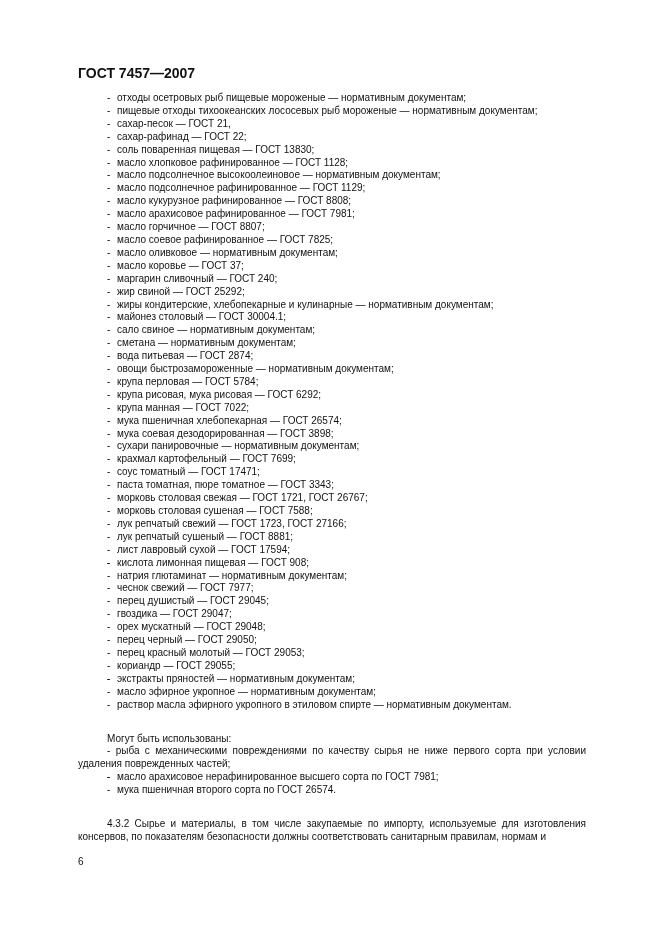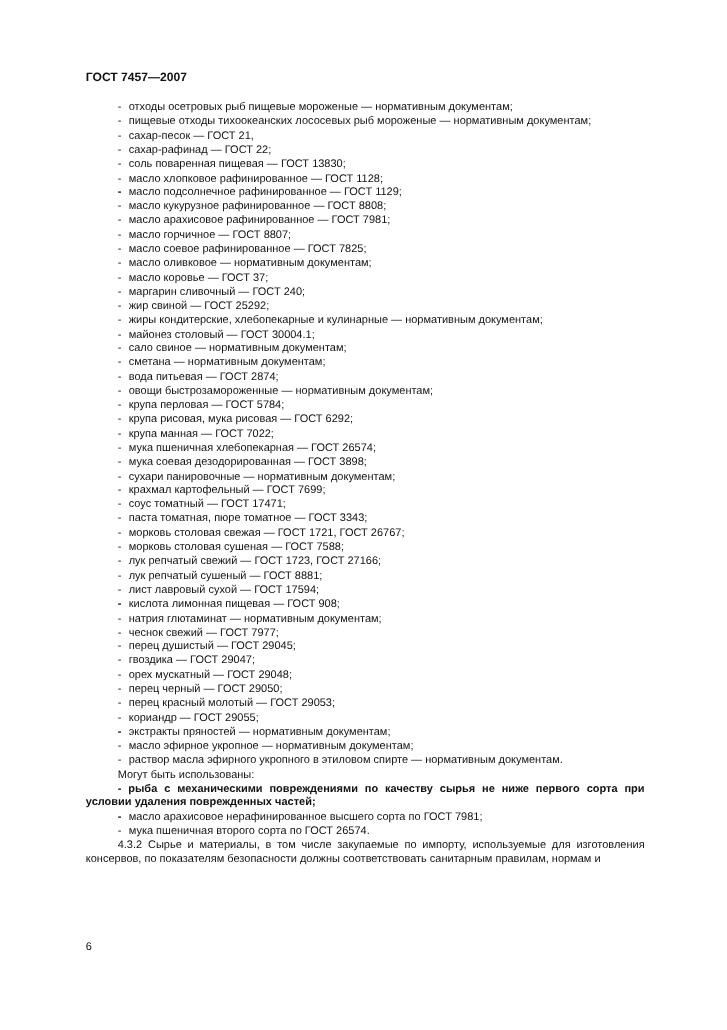--- a/index.html
+++ b/index.html
@@ -1,40 +1,40 @@
 <!DOCTYPE html>
 <html><head>
 <meta charset="utf-8">
 <style>
   html, body { margin: 0; padding: 0; background: #ffffff; }
   body { width: 661px; height: 936px; position: relative; overflow: hidden;
          font-family: "Liberation Sans", sans-serif; color: #111; }
-  .header { position: absolute; left: 78px; top: 65px; font-size: 11px; font-weight: bold; }
+  .header { position: absolute; left: 78px; top: 65px; font-size: 14px; font-weight: bold; }
   .content { position: absolute; left: 78px; top: 92px; width: 508px; font-size: 10px; line-height: 12.9px; }
   .li { position: relative; padding-left: 39px; white-space: nowrap; }
   .li .dash { position: absolute; left: 29px; }
-  .para { text-indent: 29px; }
+  .para { text-indent: 29px; margin-top: 21px; }
   .para-justify { text-align: justify; text-align-last: left; }
-  .wrap-li { text-indent: 29px; text-align: justify; font-weight: bold; }
+  .wrap-li { text-indent: 29px; text-align: justify; }
   .pagenum { position: absolute; left: 78px; top: 856px; font-size: 10px; }
 </style>
 </head>
 <body>
 
 <div class="header">ГОСТ 7457—2007</div>
 
 <div class="content">
   <div id="list">
       <div class="li"><span class="dash">-</span><span>отходы осетровых рыб пищевые мороженые — нормативным документам;</span></div>
       <div class="li"><span class="dash">-</span><span>пищевые отходы тихоокеанских лососевых рыб мороженые — нормативным документам;</span></div>
       <div class="li"><span class="dash">-</span><span>сахар-песок — ГОСТ 21,</span></div>
       <div class="li"><span class="dash">-</span><span>сахар-рафинад — ГОСТ 22;</span></div>
       <div class="li"><span class="dash">-</span><span>соль поваренная пищевая — ГОСТ 13830;</span></div>
       <div class="li"><span class="dash">-</span><span>масло хлопковое рафинированное — ГОСТ 1128;</span></div>
-      <div class="li"><span class="dash">-</span></div>
+      <div class="li"><span class="dash">-</span><span>масло подсолнечное высокоолеиновое — нормативным документам;</span></div>
       <div class="li"><span class="dash">-</span><span>масло подсолнечное рафинированное — ГОСТ 1129;</span></div>
       <div class="li"><span class="dash">-</span><span>масло кукурузное рафинированное — ГОСТ 8808;</span></div>
       <div class="li"><span class="dash">-</span><span>масло арахисовое рафинированное — ГОСТ 7981;</span></div>
       <div class="li"><span class="dash">-</span><span>масло горчичное — ГОСТ 8807;</span></div>
       <div class="li"><span class="dash">-</span><span>масло соевое рафинированное — ГОСТ 7825;</span></div>
       <div class="li"><span class="dash">-</span><span>масло оливковое — нормативным документам;</span></div>
       <div class="li"><span class="dash">-</span><span>масло коровье — ГОСТ 37;</span></div>
       <div class="li"><span class="dash">-</span><span>маргарин сливочный — ГОСТ 240;</span></div>
       <div class="li"><span class="dash">-</span><span>жир свиной — ГОСТ 25292;</span></div>
       <div class="li"><span class="dash">-</span><span>жиры кондитерские, хлебопекарные и кулинарные — нормативным документам;</span></div>

